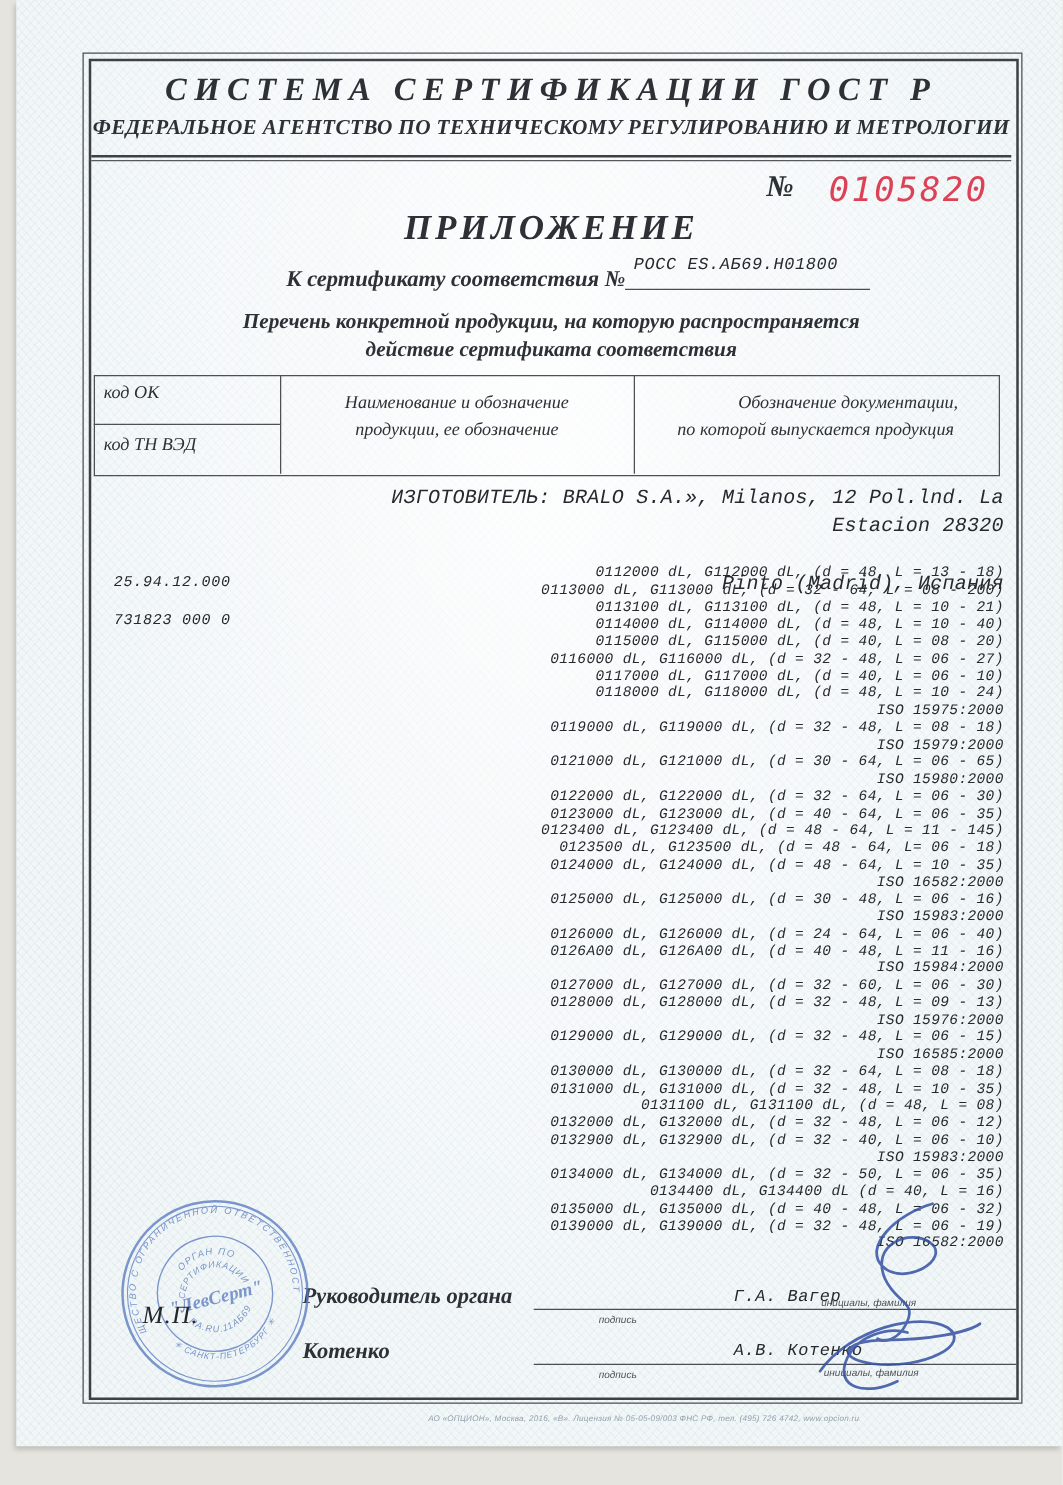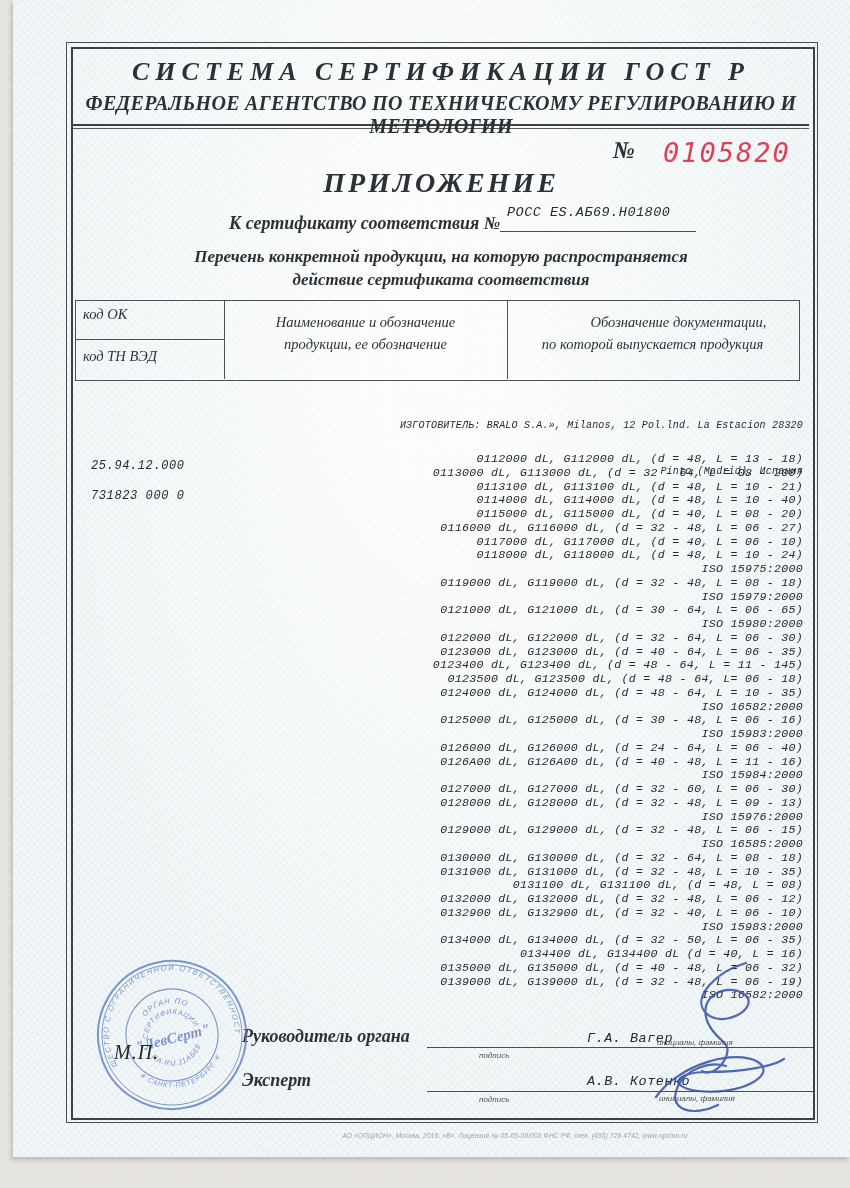--- a/index.html
+++ b/index.html
@@ -15,21 +15,21 @@
       repeating-linear-gradient(-48deg, rgba(130,185,200,0.09) 0 1px, rgba(0,0,0,0) 1px 5px);
     box-shadow:-2px 3px 4px rgba(70,70,60,0.25);}
   
   .frame-outer{left:53px;top:42px;width:750px;height:1079px;border:1px solid #4a4e53;}
   .frame-inner{left:58px;top:47px;width:740px;height:1069px;border:2px solid #3d4146;}
   .hdr-rule-a{left:60px;top:124px;width:736px;border-top:2px solid #3d4146;}
   .hdr-rule-b{left:60px;top:128px;width:736px;border-top:1px solid #565a5f;}
   .ctr{text-align:center;}
   .t-dark{color:#2d3136;}
   .title1{left:60px;top:57px;width:736px;font-size:26px;font-weight:bold;letter-spacing:6px;}
-  .title2{left:60px;top:92px;width:736px;font-size:20px;font-weight:bold;letter-spacing:0.3px;}
+  .title2{left:60px;top:92px;width:736px;font-size:17px;font-weight:bold;letter-spacing:0.3px;}
   .numrow{left:600px;top:137px;width:190px;white-space:nowrap;}
   .numsign{font-size:24px;font-weight:bold;color:#2d3136;vertical-align:top;}
   .numval{font-family:"DejaVu Sans Mono","Liberation Mono",monospace;font-size:27px;letter-spacing:2px;margin-left:10px;}
   .doctitle{left:60px;top:167px;width:736px;font-size:28px;font-weight:bold;letter-spacing:3px;}
   .certlabel{left:216px;top:213px;font-size:18px;font-weight:bold;}
   .mono{font-family:"Liberation Mono","DejaVu Sans Mono",monospace;color:#26292e;text-align:right;}
   .certval{left:494px;top:205px;font-size:13.5px;letter-spacing:0.5px;}
   .certline{left:487px;top:231px;width:196px;border-top:1.2px solid #4a4e53;}
   .sub1{left:60px;top:247px;width:736px;font-size:17px;font-weight:bold;}
   .sub2{left:60px;top:270px;width:736px;font-size:17px;font-weight:bold;}
@@ -39,21 +39,21 @@
   .tbl-v2{left:494px;top:300px;height:79px;border-left:1px solid #4d5156;}
   .tbl-h1{left:62px;top:339px;width:149px;border-top:1px solid #4d5156;}
   .cell{font-size:14.5px;color:#2d3136;}
   .c1a{left:70px;top:306px;}
   .c1b{left:70px;top:348px;}
   .c2a{left:211px;top:314px;width:283px;}
   .c2b{left:211px;top:336px;width:283px;}
   .c3a{left:494px;top:314px;width:291px;padding-left:26px;}
   .c3b{left:494px;top:336px;width:291px;}
   
-  .mfr{left:230px;top:414px;width:560px;font-size:10px;line-height:23px;letter-spacing:0.2px;white-space:pre-wrap;}
+  .mfr{left:230px;top:387px;width:560px;font-size:16px;line-height:23px;letter-spacing:0.2px;white-space:pre-wrap;}
   .codeok{left:78px;top:459px;font-size:12px;letter-spacing:0.6px;}
   .codetn{left:78px;top:489px;font-size:12px;letter-spacing:0.6px;}
   .plist{left:230px;top:452px;width:560px;font-size:11.6px;line-height:13.75px;letter-spacing:0.3px;white-space:pre;}
   
   .rolehead{left:229px;top:1026px;font-size:18px;font-weight:bold;}
   .roleexp{left:229px;top:1070px;font-size:18px;font-weight:bold;}
   .sigline1{left:414px;top:1047px;width:386px;border-top:1.2px solid #4a4e53;}
   .sigline2{left:414px;top:1091px;width:386px;border-top:1.2px solid #4a4e53;}
   .cap{font-size:8px;color:#4d5156;font-family:"Liberation Sans",sans-serif;}
   .cap-s1{left:466px;top:1051px;}
@@ -152,21 +152,21 @@
 0135000 dL, G135000 dL, (d = 40 - 48, L = 06 - 32)
 0139000 dL, G139000 dL, (d = 32 - 48, L = 06 - 19)
 ISO 16582:2000</div>
 
     <div class="abs t-dark rolehead">Руководитель органа</div>
     <div class="abs sigline1"></div>
     <div class="abs cap cap-s1">подпись</div>
     <div class="abs mono name1">Г.А. Вагер</div>
     <div class="abs cap cap-n1">инициалы, фамилия</div>
 
-    <div class="abs t-dark roleexp">Эксперт</div>
+    <div class="abs t-dark roleexp">Котенко</div>
     <div class="abs sigline2"></div>
     <div class="abs cap cap-s2">подпись</div>
     <div class="abs mono name2">А.В. Котенко</div>
     <div class="abs cap cap-n2">инициалы, фамилия</div>
 
     <svg class="abs stampbox" viewBox="-91 -91 182 182">
       <g transform="rotate(-14)" fill="none" stroke="#5d7fc2">
         <circle r="74" stroke-width="2"></circle>
         <circle r="70" stroke-width="0.9"></circle>
         <circle r="46" stroke-width="1.1"></circle>

